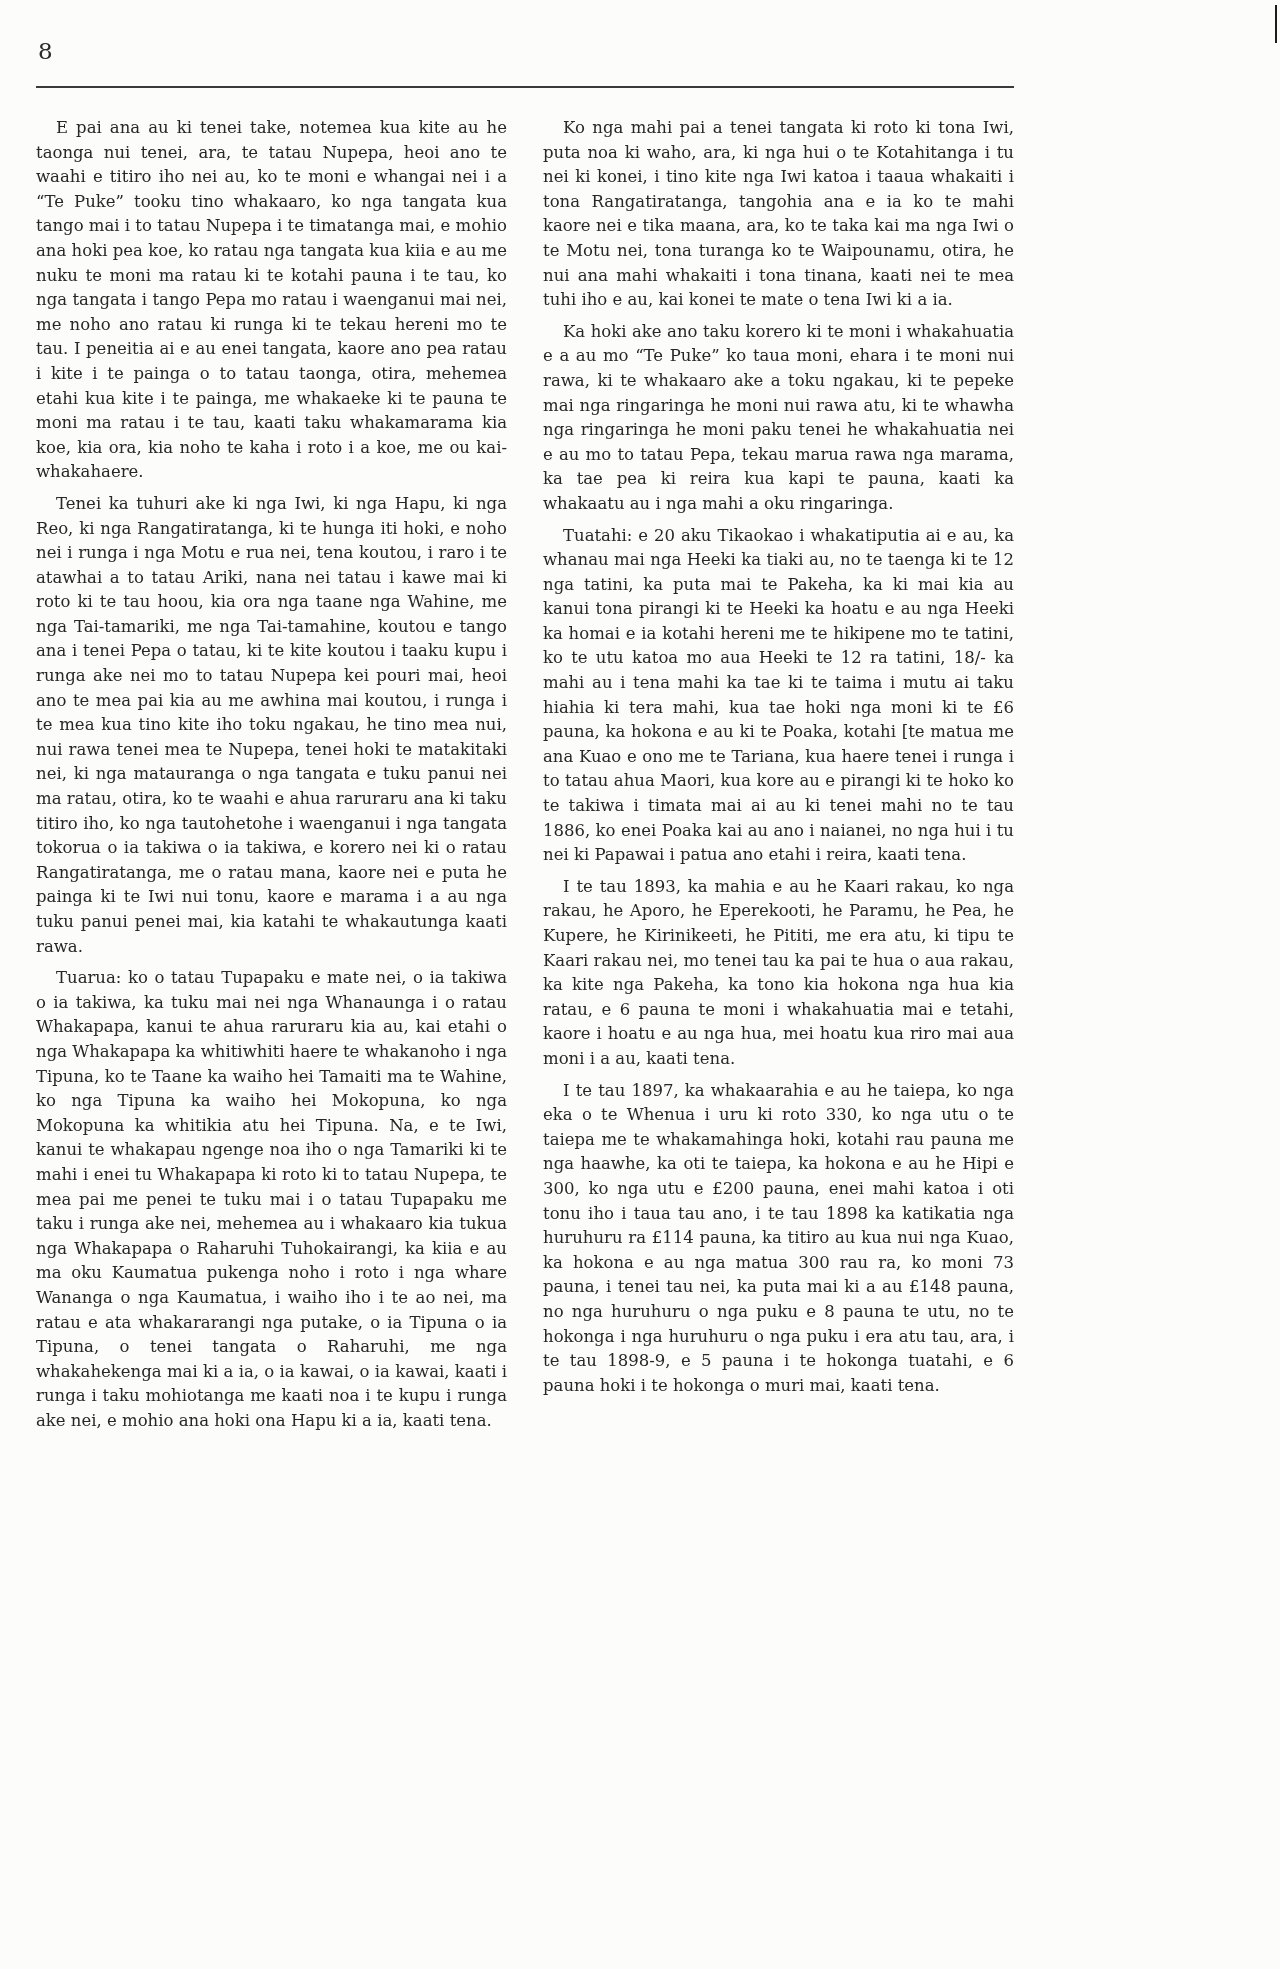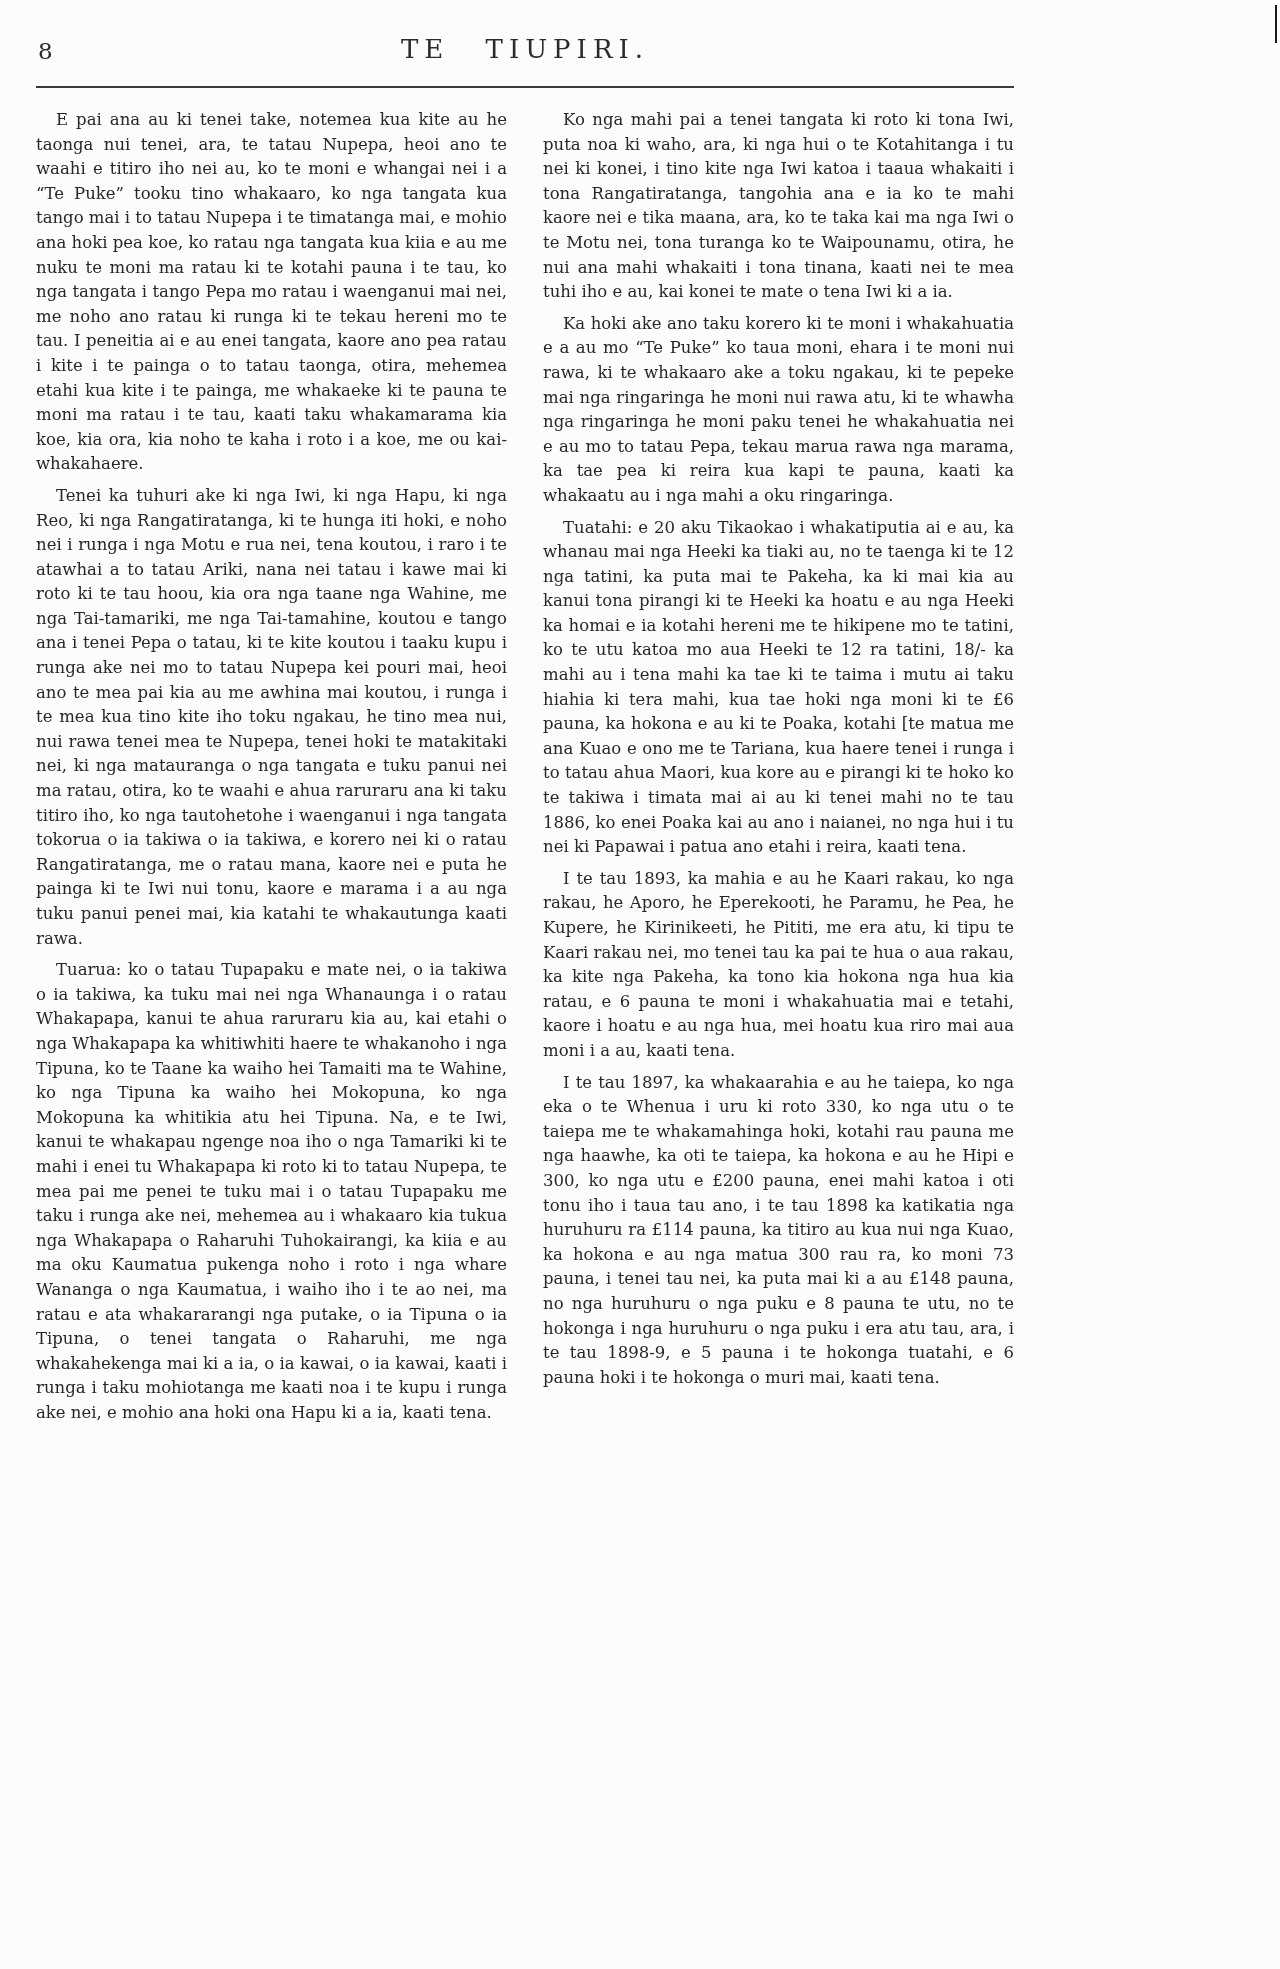--- a/index.html
+++ b/index.html
@@ -52,21 +52,21 @@
     color: #2b2b2b;
   }
   .rule {
     border: 0;
     border-top: 2px solid #3a3a3a;
     margin: 12px 0 0 0;
   }
   .columns {
     display: flex;
     gap: 36px;
-    margin-top: 20px;
+    margin-top: 28px;
   }
   .col {
     width: 471px;
     flex: 0 0 471px;
     text-align: justify;
     font-size: 16.5px;
     line-height: 24.6px;
     color: #272727;
   }
   .col p {
@@ -75,21 +75,20 @@
   }
 </style>
 </head>
 <body>
 
 <div class="page">
   <div class="scan-artifact"></div>
   <div class="content">
     <header class="masthead">
       <span class="page-number">8</span>
-      <h1 class="title">TE TIUPIRI.</h1>
     </header>
     <hr class="rule">
     <main class="columns">
       <section class="col">
         <p>E pai ana au ki tenei take, notemea kua kite au he taonga nui tenei, ara, te tatau Nupepa, heoi ano te waahi e titiro iho nei au, ko te moni e whangai nei i a “Te Puke” tooku tino whakaaro, ko nga tangata kua tango mai i to tatau Nupepa i te timatanga mai, e mohio ana hoki pea koe, ko ratau nga tangata kua kiia e au me nuku te moni ma ratau ki te kotahi pauna i te tau, ko nga tangata i tango Pepa mo ratau i waenganui mai nei, me noho ano ratau ki runga ki te tekau hereni mo te tau. I peneitia ai e au enei tangata, kaore ano pea ratau i kite i te painga o to tatau taonga, otira, mehemea etahi kua kite i te painga, me whakaeke ki te pauna te moni ma ratau i te tau, kaati taku whakamarama kia koe, kia ora, kia noho te kaha i roto i a koe, me ou kai-whakahaere.</p>
         <p>Tenei ka tuhuri ake ki nga Iwi, ki nga Hapu, ki nga Reo, ki nga Rangatiratanga, ki te hunga iti hoki, e noho nei i runga i nga Motu e rua nei, tena koutou, i raro i te atawhai a to tatau Ariki, nana nei tatau i kawe mai ki roto ki te tau hoou, kia ora nga taane nga Wahine, me nga Tai-tamariki, me nga Tai-tamahine, koutou e tango ana i tenei Pepa o tatau, ki te kite koutou i taaku kupu i runga ake nei mo to tatau Nupepa kei pouri mai, heoi ano te mea pai kia au me awhina mai koutou, i runga i te mea kua tino kite iho toku ngakau, he tino mea nui, nui rawa tenei mea te Nupepa, tenei hoki te matakitaki nei, ki nga matauranga o nga tangata e tuku panui nei ma ratau, otira, ko te waahi e ahua raruraru ana ki taku titiro iho, ko nga tautohetohe i waenganui i nga tangata tokorua o ia takiwa o ia takiwa, e korero nei ki o ratau Rangatiratanga, me o ratau mana, kaore nei e puta he painga ki te Iwi nui tonu, kaore e marama i a au nga tuku panui penei mai, kia katahi te whakautunga kaati rawa.</p>
         <p>Tuarua: ko o tatau Tupapaku e mate nei, o ia takiwa o ia takiwa, ka tuku mai nei nga Whanaunga i o ratau Whakapapa, kanui te ahua raruraru kia au, kai etahi o nga Whakapapa ka whitiwhiti haere te whakanoho i nga Tipuna, ko te Taane ka waiho hei Tamaiti ma te Wahine, ko nga Tipuna ka waiho hei Mokopuna, ko nga Mokopuna ka whitikia atu hei Tipuna. Na, e te Iwi, kanui te whakapau ngenge noa iho o nga Tamariki ki te mahi i enei tu Whakapapa ki roto ki to tatau Nupepa, te mea pai me penei te tuku mai i o tatau Tupapaku me taku i runga ake nei, mehemea au i whakaaro kia tukua nga Whakapapa o Raharuhi Tuhokairangi, ka kiia e au ma oku Kaumatua pukenga noho i roto i nga whare Wananga o nga Kaumatua, i waiho iho i te ao nei, ma ratau e ata whakararangi nga putake, o ia Tipuna o ia Tipuna, o tenei tangata o Raharuhi, me nga whakahekenga mai ki a ia, o ia kawai, o ia kawai, kaati i runga i taku mohiotanga me kaati noa i te kupu i runga ake nei, e mohio ana hoki ona Hapu ki a ia, kaati tena.</p>
       </section>
       <section class="col">
         <p>Ko nga mahi pai a tenei tangata ki roto ki tona Iwi, puta noa ki waho, ara, ki nga hui o te Kotahitanga i tu nei ki konei, i tino kite nga Iwi katoa i taaua whakaiti i tona Rangatiratanga, tangohia ana e ia ko te mahi kaore nei e tika maana, ara, ko te taka kai ma nga Iwi o te Motu nei, tona turanga ko te Waipounamu, otira, he nui ana mahi whakaiti i tona tinana, kaati nei te mea tuhi iho e au, kai konei te mate o tena Iwi ki a ia.</p>

